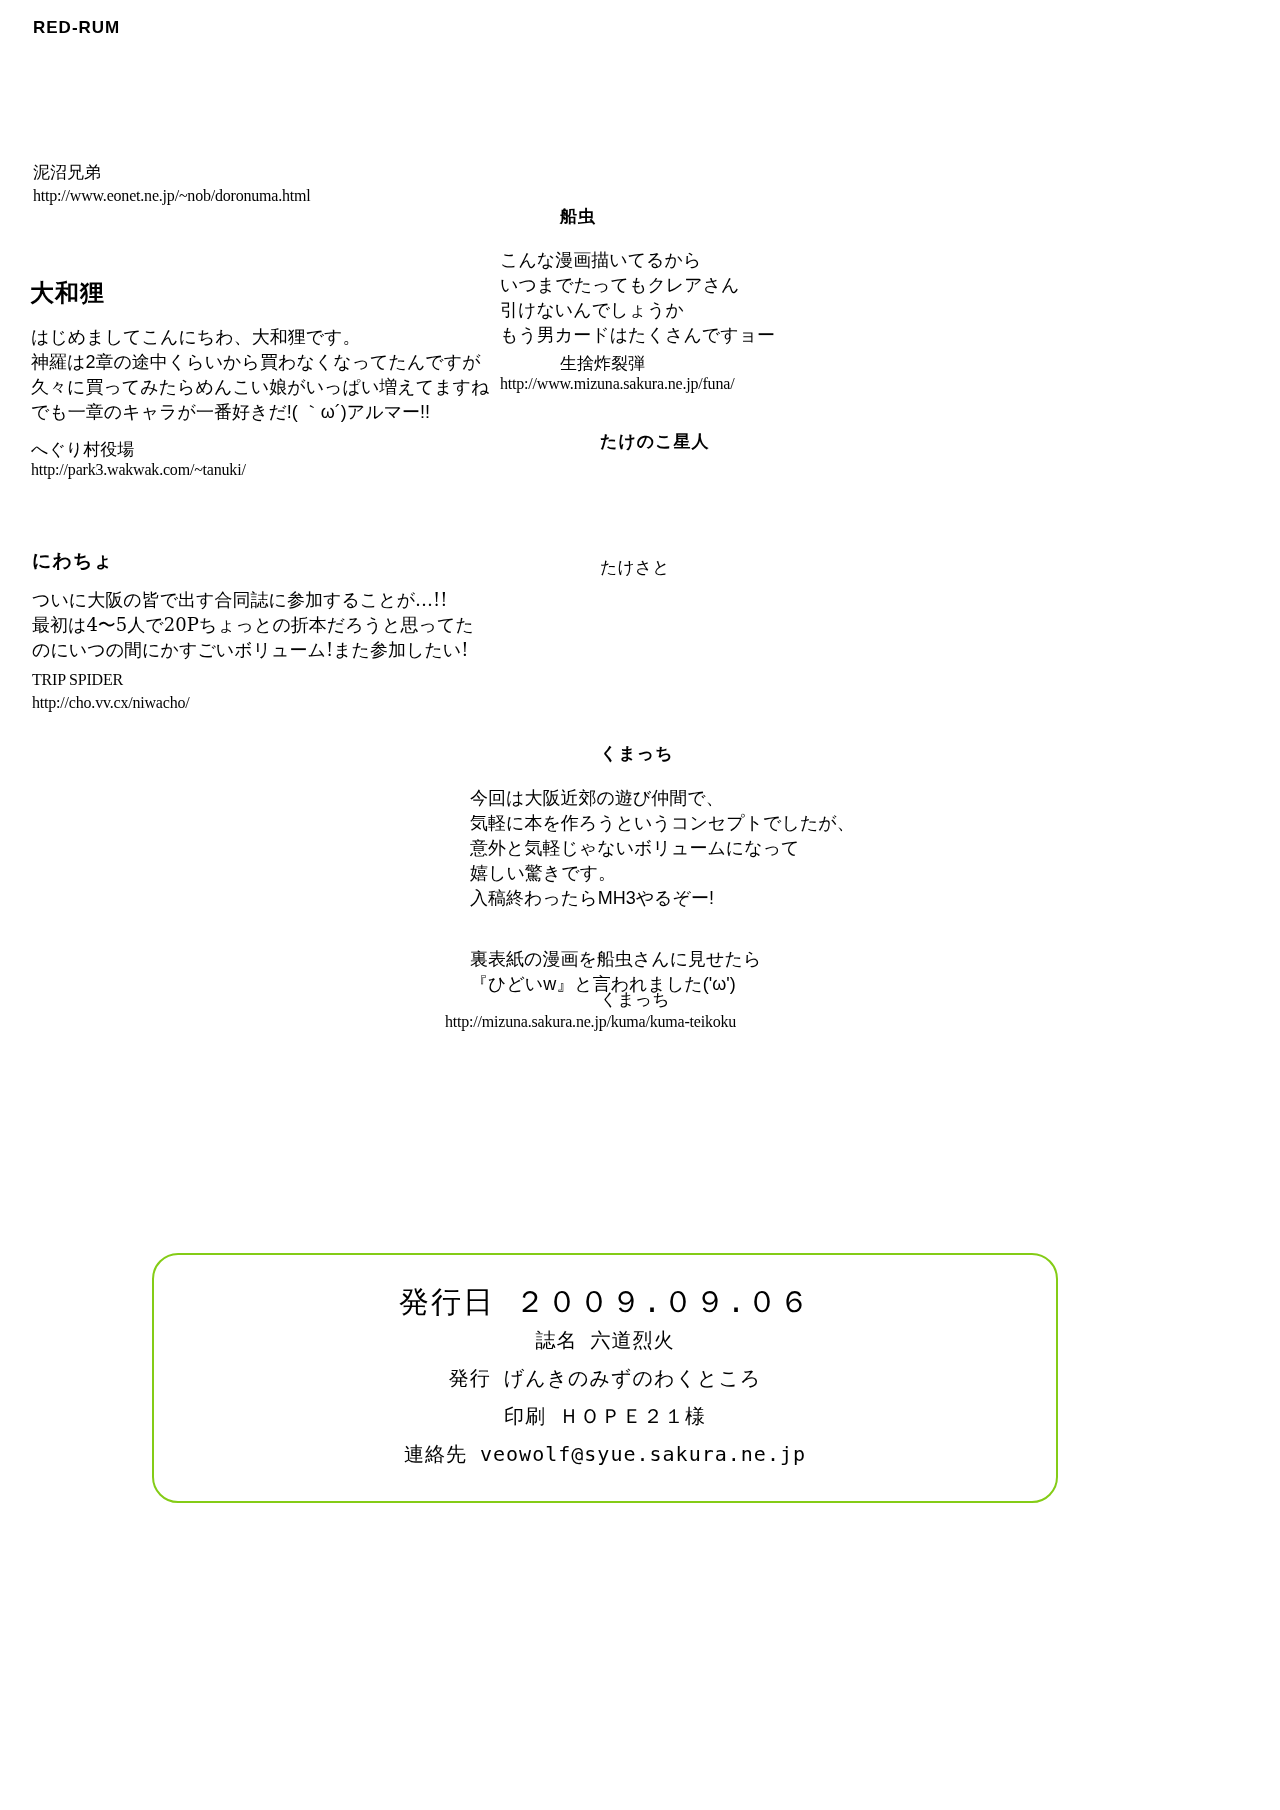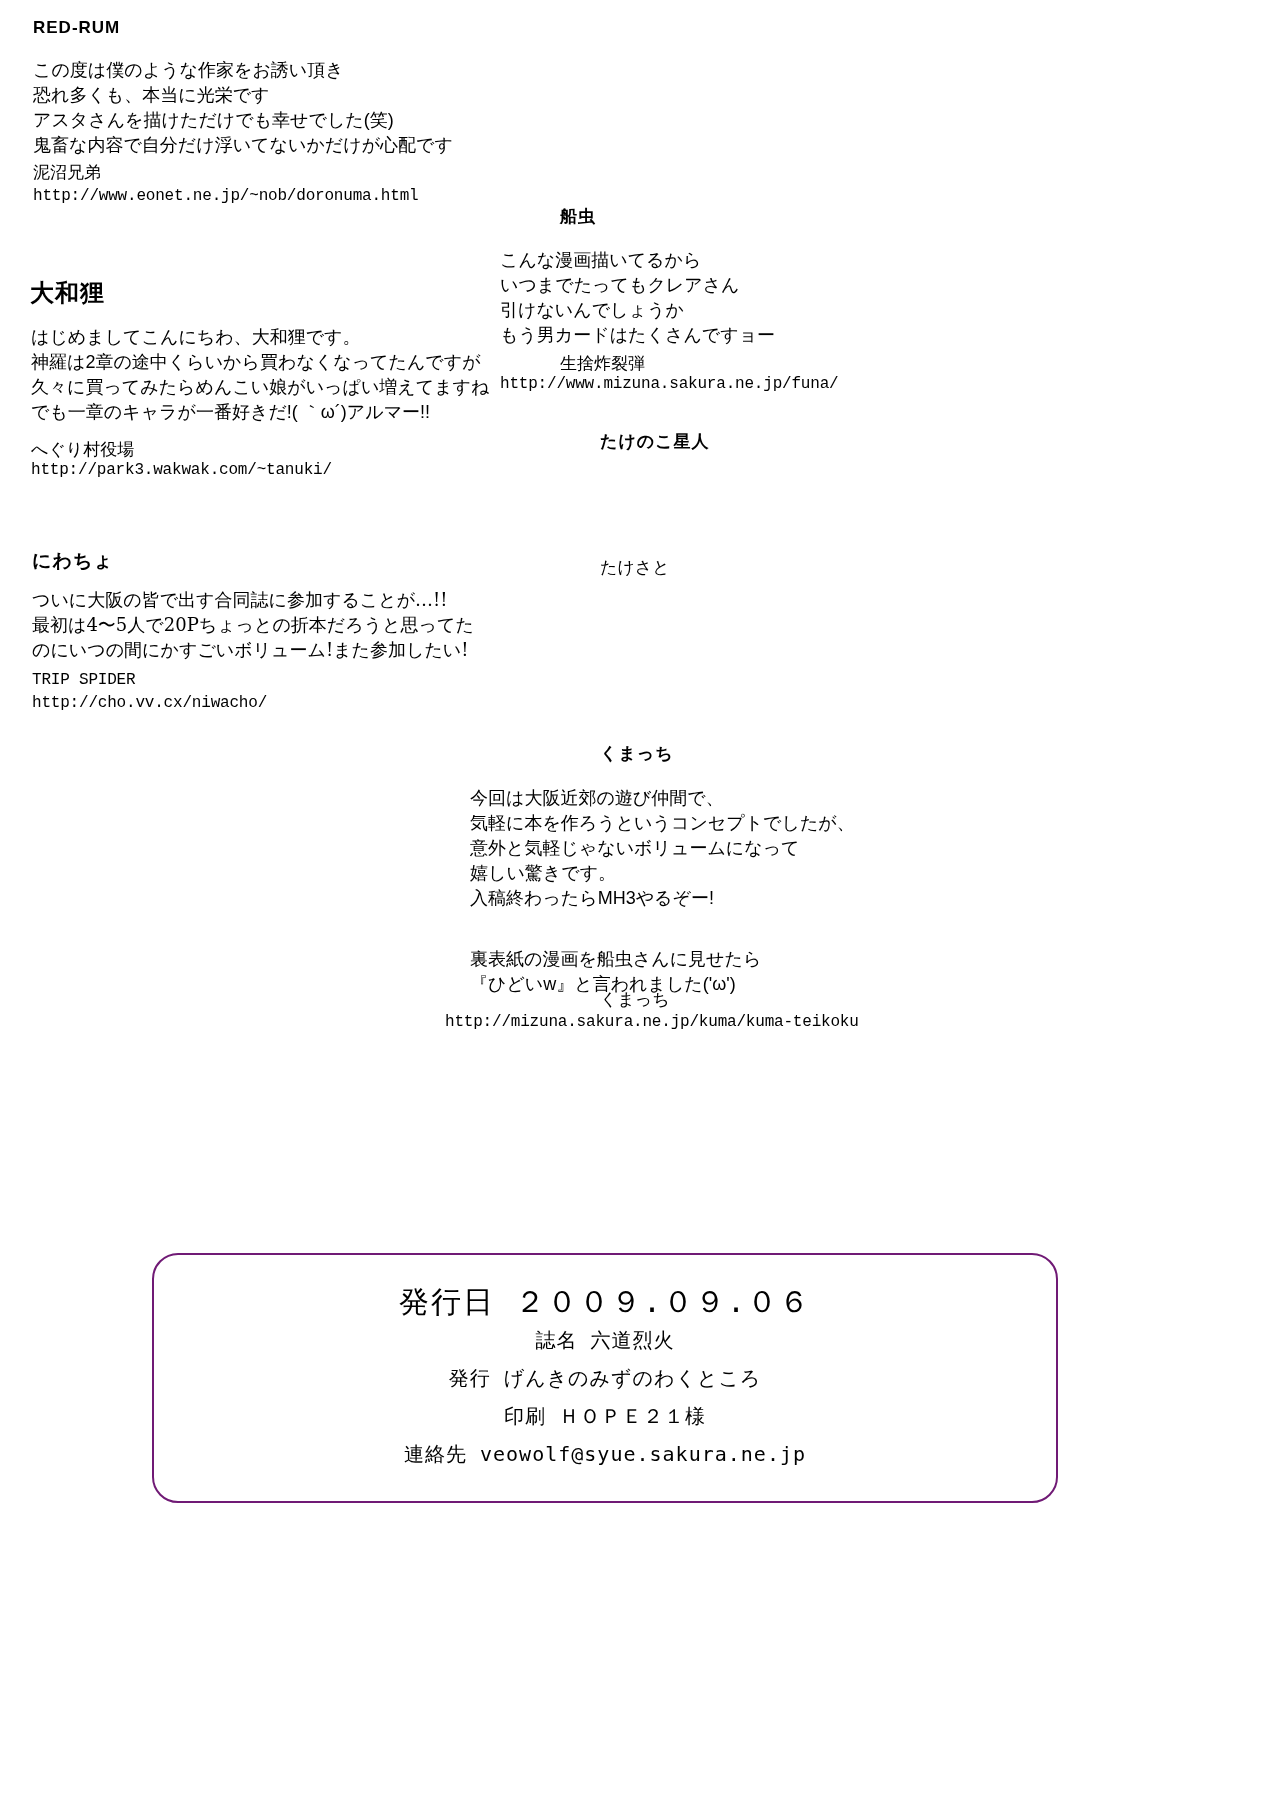--- a/index.html
+++ b/index.html
@@ -33,39 +33,39 @@
     font-size: 18px;
     line-height: 25px;
     font-family: "Liberation Sans", sans-serif;
   }
   .body-text-serif {
     font-size: 18px;
     line-height: 25px;
     font-family: "DejaVu Serif", serif;
   }
   .mono {
-    font-family: Liberation Mono, monospace;
+    font-family: Liberation Serif, serif;
     font-size: 16px;
     line-height: 24px;
     letter-spacing: -0.2px;
   }
   .name-line {
     font-size: 17px;
     line-height: 24px;
     font-family: "Liberation Sans", sans-serif;
   }
   .right {
   }
   .colophon {
     position: absolute;
     left: 152px;
     top: 1253px;
     width: 906px;
     height: 250px;
-    border: 2px solid #701a75;
+    border: 2px solid #84cc16;
     border-radius: 26px;
     box-sizing: border-box;
     display: flex;
     flex-direction: column;
     align-items: center;
     justify-content: center;
   }
   .colophon-line {
     font-family: "DejaVu Sans Mono", monospace;
     font-size: 20px;
@@ -82,24 +82,20 @@
     white-space: pre;
   }
 </style>
 </head>
 <body>
 
 <div class="page">
 
   <div class="block heading-sans" style="left:33px; top:18px;">RED-RUM</div>
 
-  <div class="block body-text pre" style="left:33px; top:58px;">この度は僕のような作家をお誘い頂き
-恐れ多くも、本当に光栄です
-アスタさんを描けただけでも幸せでした(笑)
-鬼畜な内容で自分だけ浮いてないかだけが心配です</div>
 
   <div class="block name-line" style="left:33px; top:161px;">泥沼兄弟</div>
 
   <div class="block mono" style="left:33px; top:184px;">http://www.eonet.ne.jp/~nob/doronuma.html</div>
 
   <div class="block heading-sans right" style="left:560px; top:205px; width:390px;">船虫</div>
 
   <div class="block body-text pre right" style="left:500px; top:248px; width:450px;">こんな漫画描いてるから
 いつまでたってもクレアさん
 引けないんでしょうか

